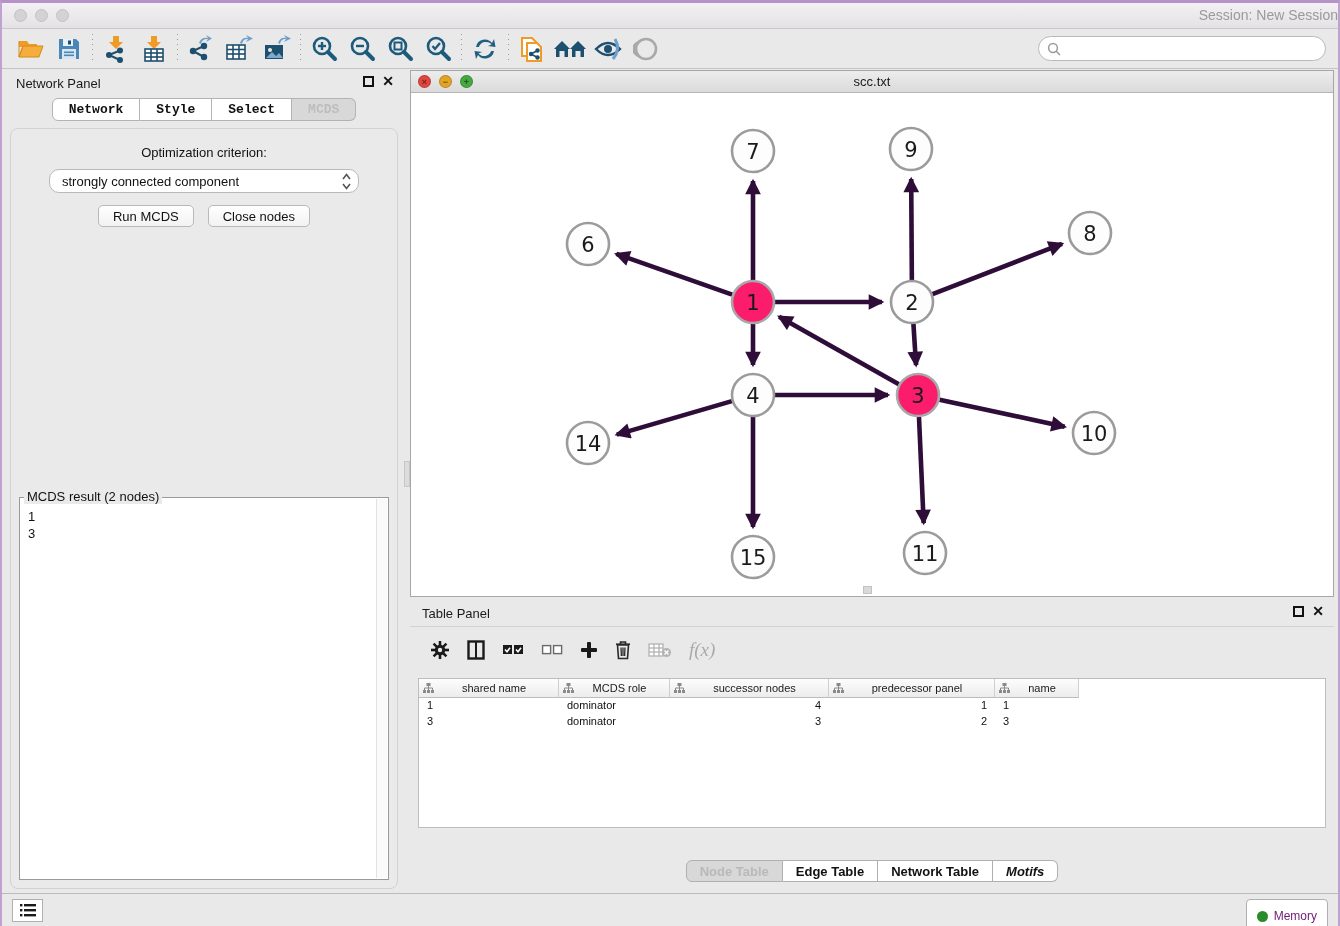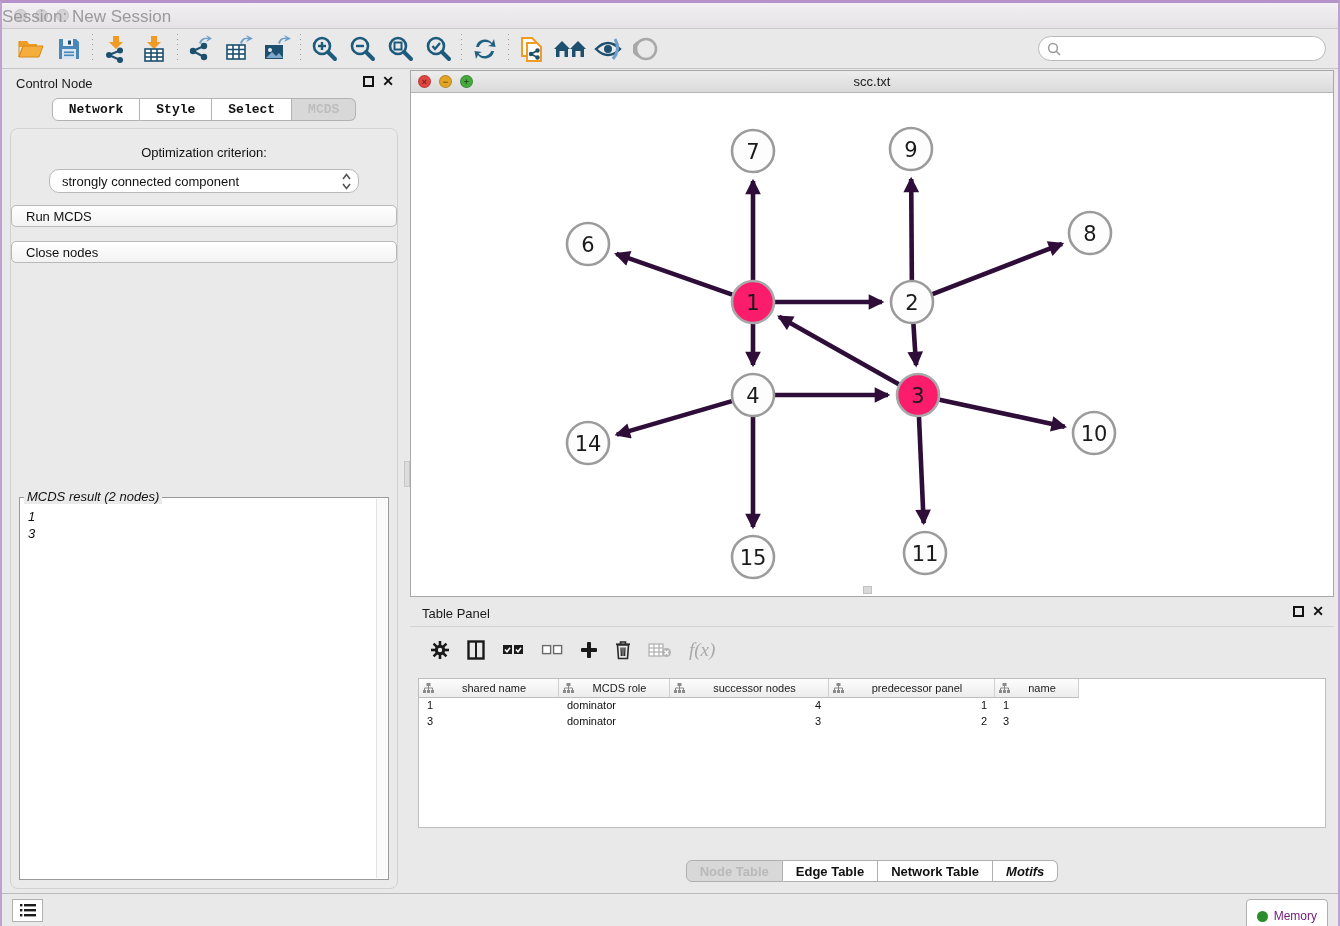--- a/index.html
+++ b/index.html
@@ -5,22 +5,22 @@
   * { margin:0; padding:0; box-sizing:border-box; }
   html,body { width:1340px; height:926px; font-family:"Liberation Sans",sans-serif; background:#e9e9e9; overflow:hidden; }
   .window { position:absolute; top:0; left:0; width:1340px; height:926px; background:#e9e9e9;
             border-top:3px solid #b593c8; border-left:2px solid #bfa2cf; border-right:2px solid #bfa2cf; }
 
   
   .titlebar { position:absolute; top:0; left:0; right:0; height:26px;
               background:linear-gradient(#f2f0f2,#e4e2e4); border-bottom:1px solid #c9c9c9; }
   .traffic { position:absolute; top:6px; left:12px; display:flex; gap:8px; }
   .tl { width:13px; height:13px; border-radius:50%; background:#d3d3d3; border:1px solid #c2c2c2; }
-  .titlebar-title { position:absolute; top:4px; left:0; right:0; text-align:left;
-                    font-size:17px; color:#9a9a9a; }
+  .titlebar-title { position:absolute; top:4px; left:0; right:0; text-align:right;
+                    font-size:14px; color:#9a9a9a; }
 
   
   .toolbar { position:absolute; top:27px; left:0; right:0; height:39px; background:#e9e9e9;
              border-bottom:1px solid #c4c4c4; display:flex; align-items:center; padding-left:10px; }
   .tbtn { width:38px; height:32px; display:flex; align-items:center; justify-content:center; }
   .tsep { width:1px; height:30px; margin:0 4px;
           background-image:linear-gradient(#9a9a9a 30%, transparent 30%); background-size:1px 5px; }
   .searchbox { position:absolute; right:12px; top:6px; width:288px; height:25px; background:#fff;
                border:1px solid #b9b9b9; border-radius:13px; display:flex; align-items:center; padding-left:8px; }
   .searchbox input { border:none; outline:none; flex:1; font-size:13px; background:transparent; padding-left:5px; }
@@ -43,26 +43,26 @@
   .seg:last-child { border-radius:0 6px 6px 0; }
   .seg.active { background:#d8d8d8; color:#bdbdbd; }
 
   .cp-inner { position:absolute; top:58px; left:6px; right:6px; bottom:4px;
               background:#eaeaea; border:1px solid #d2d2d2; border-radius:8px; }
   .opt-label { text-align:center; margin-top:16px; font-size:13px; color:#111; }
   .dropdown { position:relative; margin:9px auto 0; width:310px; height:24px; background:#fff;
               border:1px solid #b9b9b9; border-radius:10px; font-size:13px; color:#111;
               display:flex; align-items:center; padding-left:12px; }
   .dd-arrows { position:absolute; right:7px; top:3px; display:flex; flex-direction:column; gap:1px; }
-  .btn-row { display:flex; justify-content:center; gap:14px; margin-top:12px;flex-direction:column; }
+  .btn-row { display:flex; justify-content:center; gap:14px; margin-top:12px; }
   .btn { height:22px; padding:0 14px; background:linear-gradient(#ffffff,#f2f2f2); border:1px solid #b9b9b9;
          border-radius:5px; font-size:13px; color:#111; display:flex; align-items:center; }
 
   .result-box { position:absolute; left:8px; right:8px; top:368px; bottom:8px;
-                border:1px solid #9a9a9a; background:#fff;font-style:italic; }
+                border:1px solid #9a9a9a; background:#fff; }
   .result-legend { position:absolute; top:-9px; left:4px; background:#eaeaea; padding:0 3px;
                    font-size:13px; color:#111; }
   .result-body { position:absolute; inset:0; padding:10px 8px 4px 8px; font-size:13px; color:#111;
                  line-height:17px; overflow:hidden; }
   .result-scroll { position:absolute; top:1px; right:1px; bottom:1px; width:11px; background:#fafafa;
                    border-left:1px solid #e2e2e2; }
 
   
   .network-panel { position:absolute; left:408px; top:0; right:4px; height:527px;
                    border:1px solid #a7a7a7; background:#fff; }
@@ -285,21 +285,21 @@
         <line x1="9.2" y1="9.2" x2="13" y2="13" stroke="#9a9a9a" stroke-width="1.5"></line>
       </svg>
       <input type="text" value="" style="">
     </div>
   </div>
 
   <div class="main">
 
     <div class="control-panel">
       <div class="panel-head">
-        <span class="ptitle">Control Node</span>
+        <span class="ptitle">Network Panel</span>
         <span class="win-btns">
           <span class="float-btn"></span>
           <span class="close-btn">✕</span>
         </span>
       </div>
       <div class="seg-tabs">
           <div class="seg">Network</div>
           <div class="seg">Style</div>
           <div class="seg">Select</div>
           <div class="seg active">MCDS</div>

